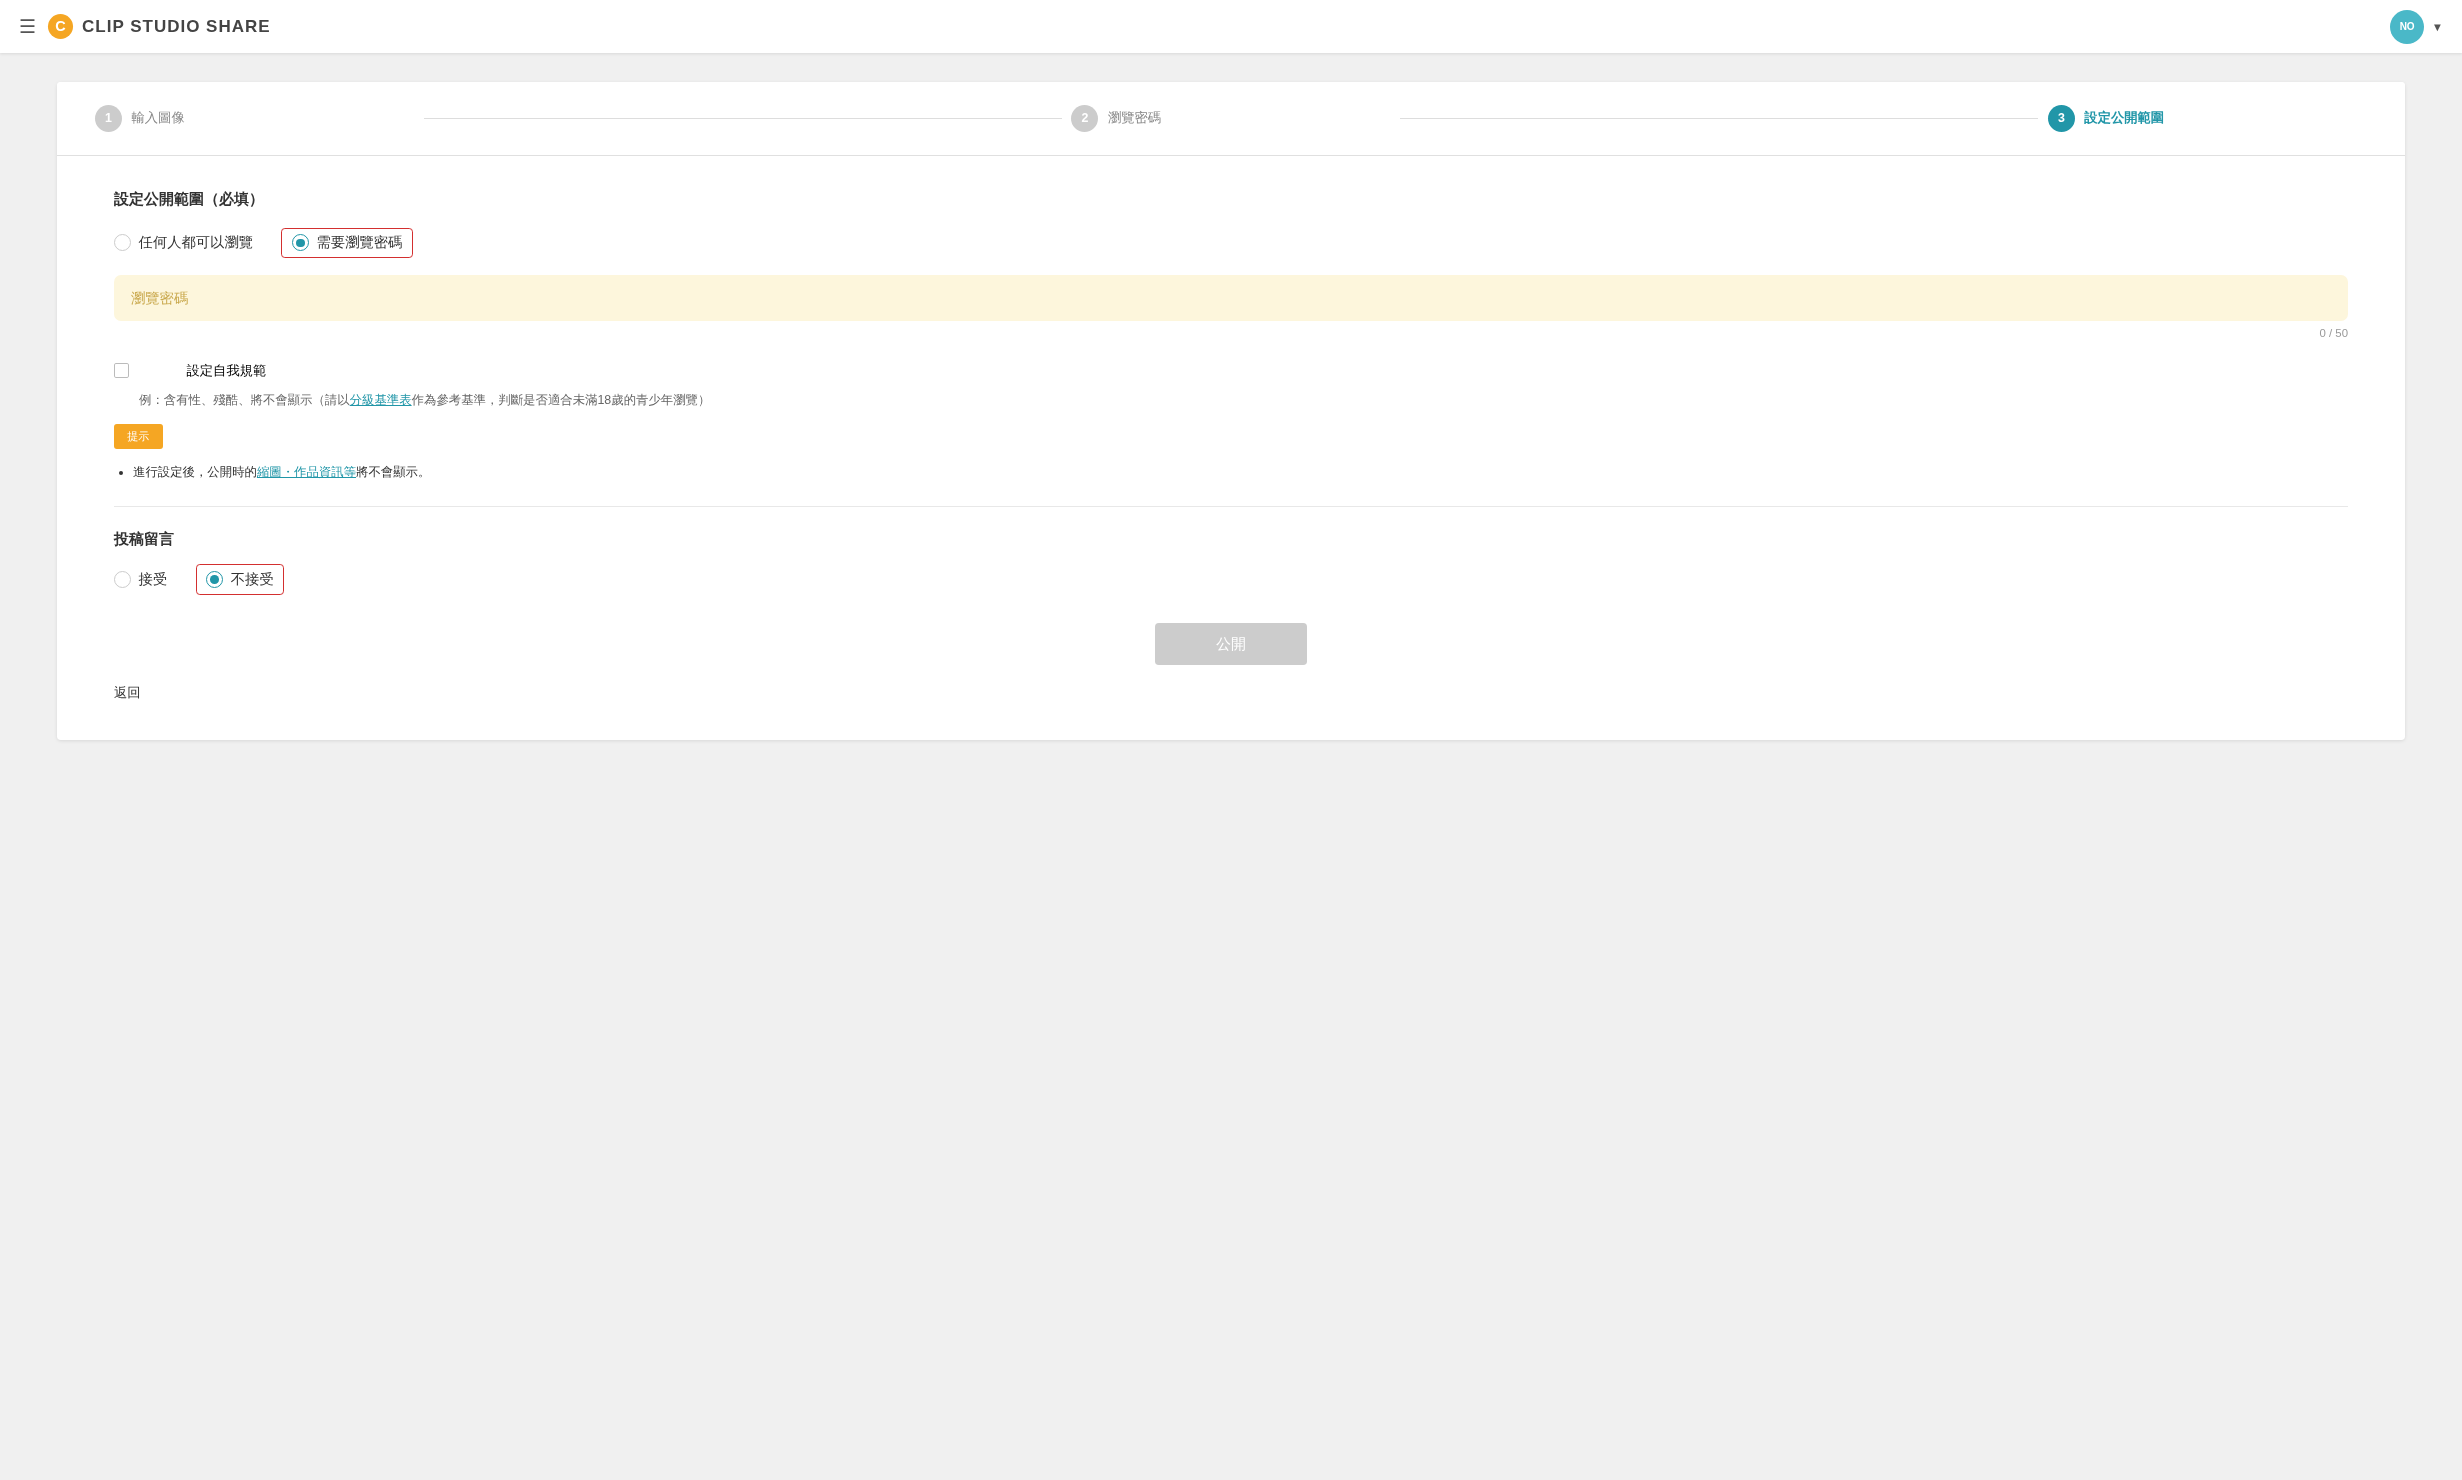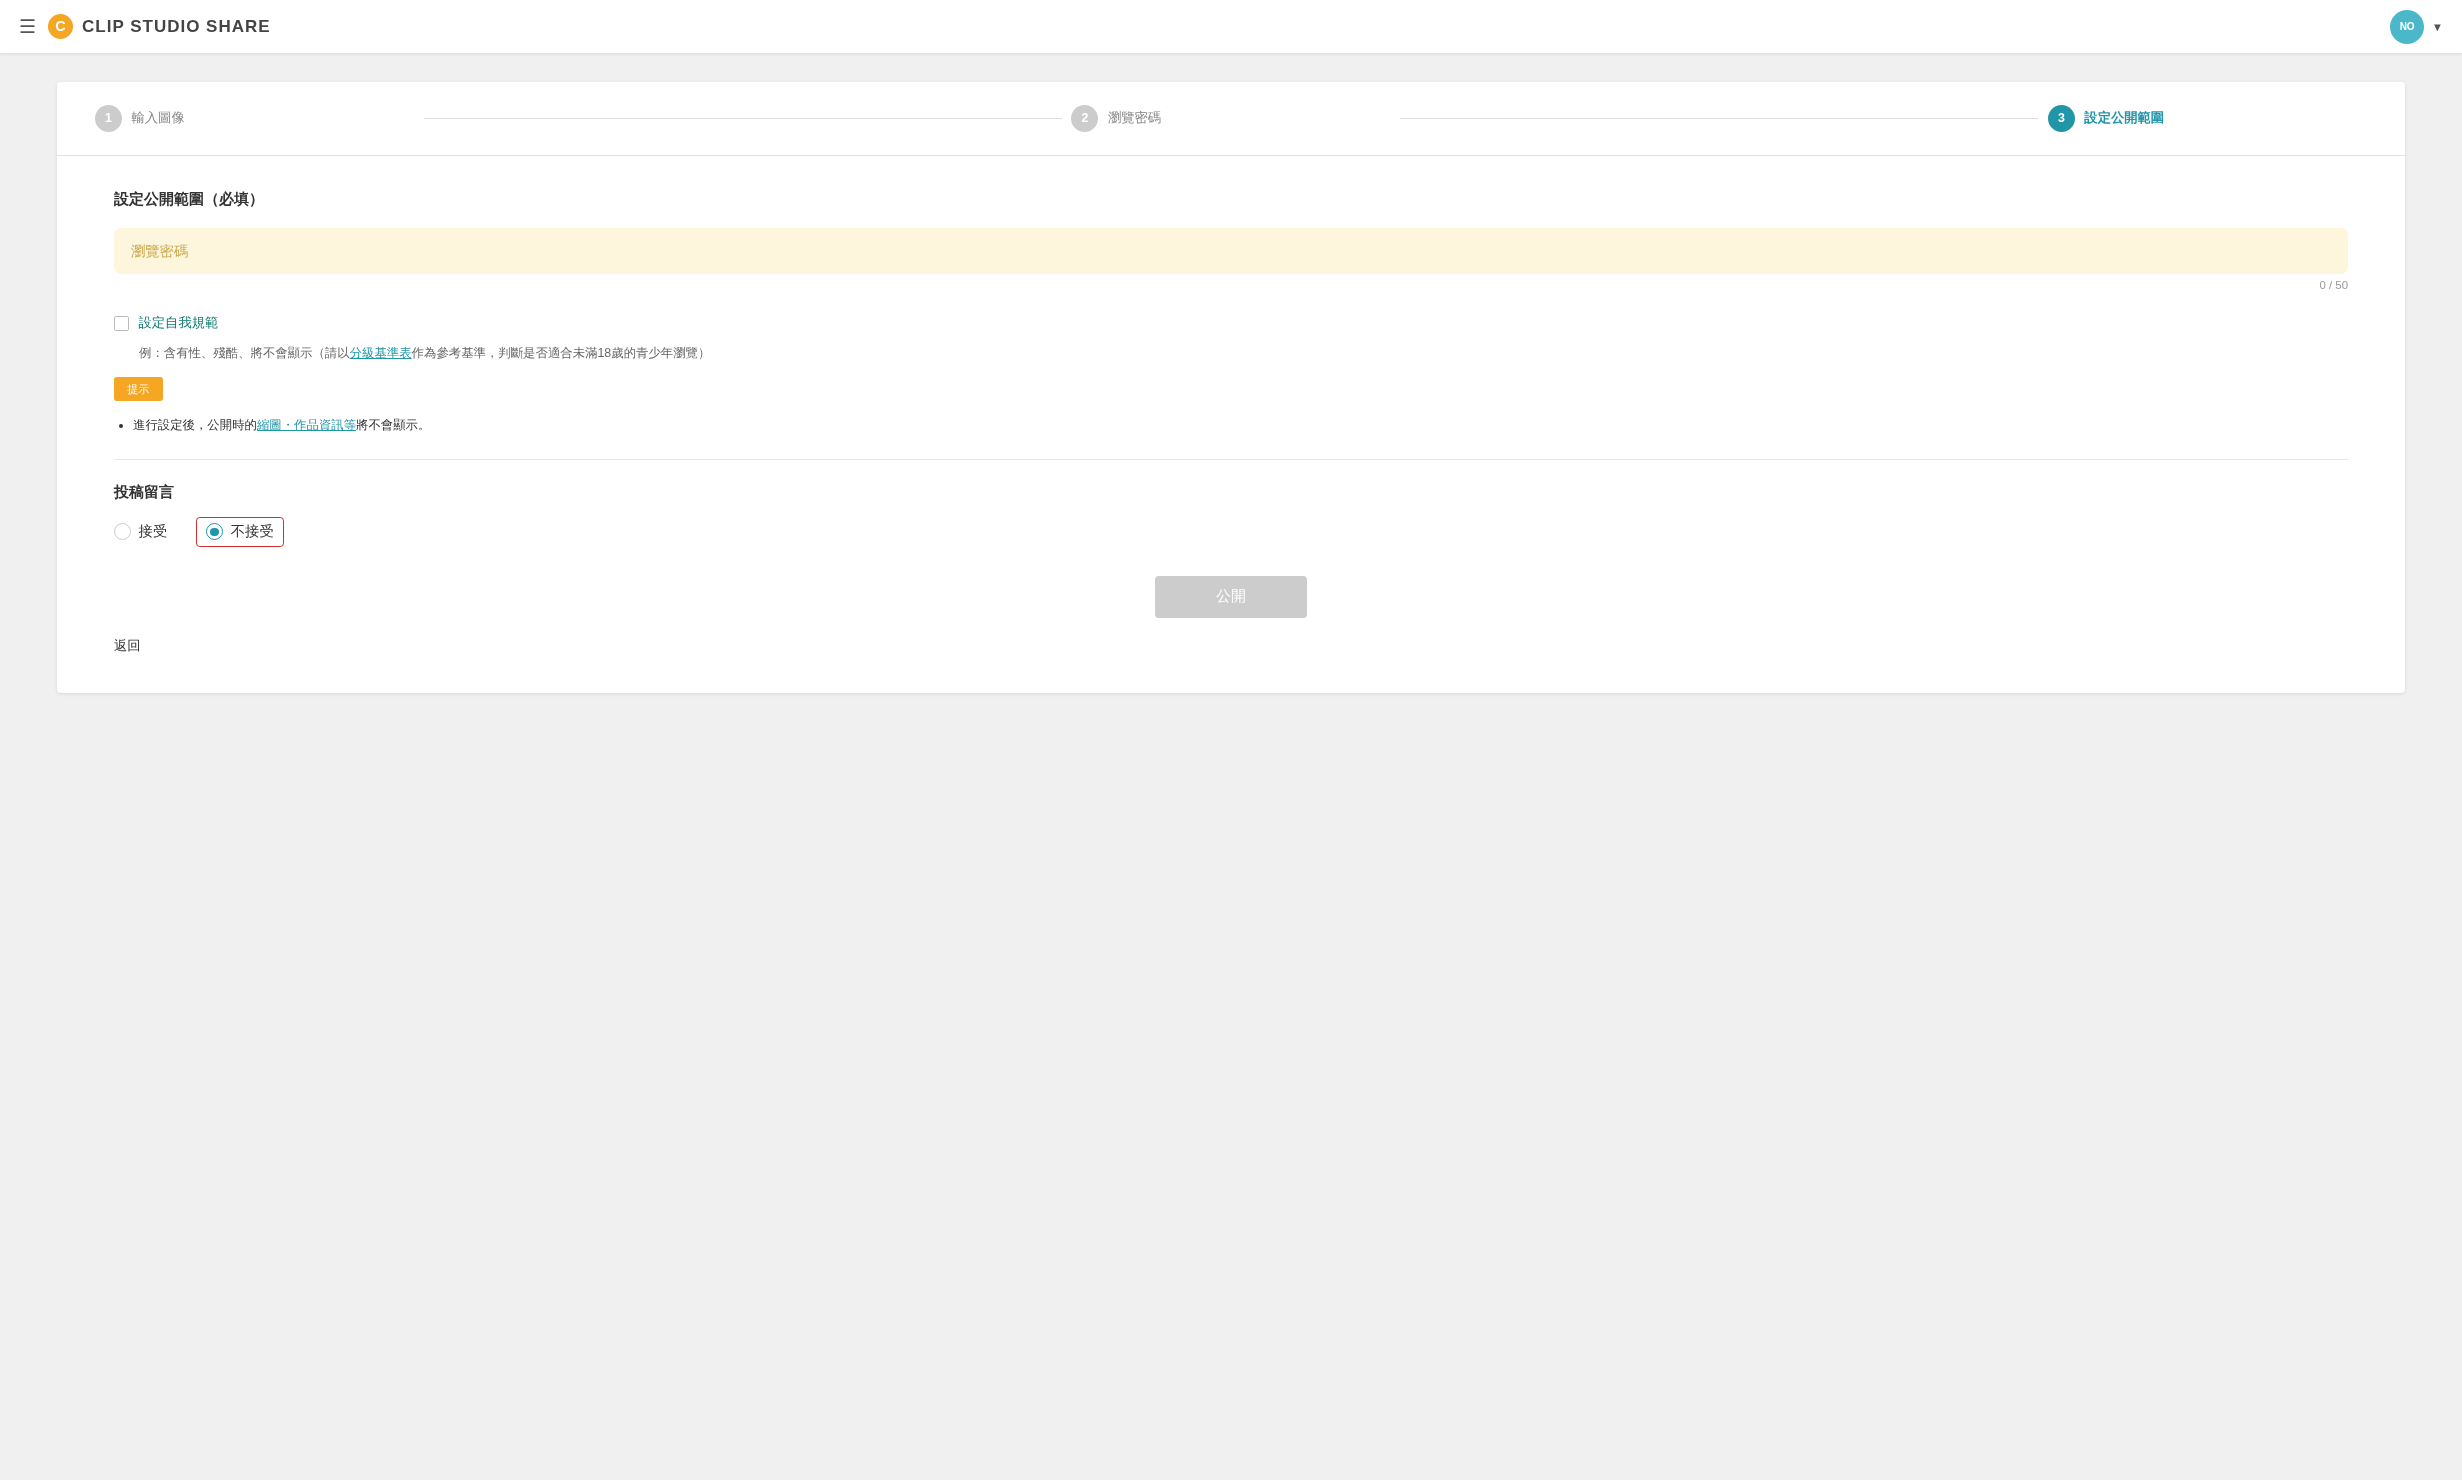--- a/index.html
+++ b/index.html
@@ -213,21 +213,22 @@
       border: 1.9px solid #bbb;
       border-radius: 1.9px;
       display: flex;
       align-items: center;
       justify-content: center;
       flex-shrink: 0;
       cursor: pointer;
     }
     .checkbox-label {
       font-size: 13.3px;
-      color: #0f766e;
+      color: #000000;
+      margin-left: 48px;
     }
 
     
     .desc-text {
       font-size: 12.4px;
       color: #666;
       margin-left: 25px;
       margin-bottom: 13.3px;
       line-height: 1.6;
     }
@@ -355,20 +356,34 @@
         <span class="step-label active">設定公開範圍</span>
       </div>
     </div>
 
     <div class="form-content">
 
       
       <div class="section-title">設定公開範圍（必填）</div>
 
       
+      <div class="radio-group">
+
+        <div class="radio-item">
+          <div class="radio-custom"></div>
+          <span class="radio-label">任何人都可以瀏覽</span>
+        </div>
+
+        <div class="highlight-box">
+          <div class="radio-item">
+            <div class="radio-custom checked"></div>
+            <span class="radio-label">需要瀏覽密碼</span>
+          </div>
+        </div>
+      </div>
 
       
       <input class="password-field" type="text" placeholder="瀏覽密碼" style="">
       <div class="char-count">0 / 50</div>
 
       
       <div class="checkbox-row">
         <div class="checkbox-custom"></div>
         <span class="checkbox-label">設定自我規範</span>
       </div>

